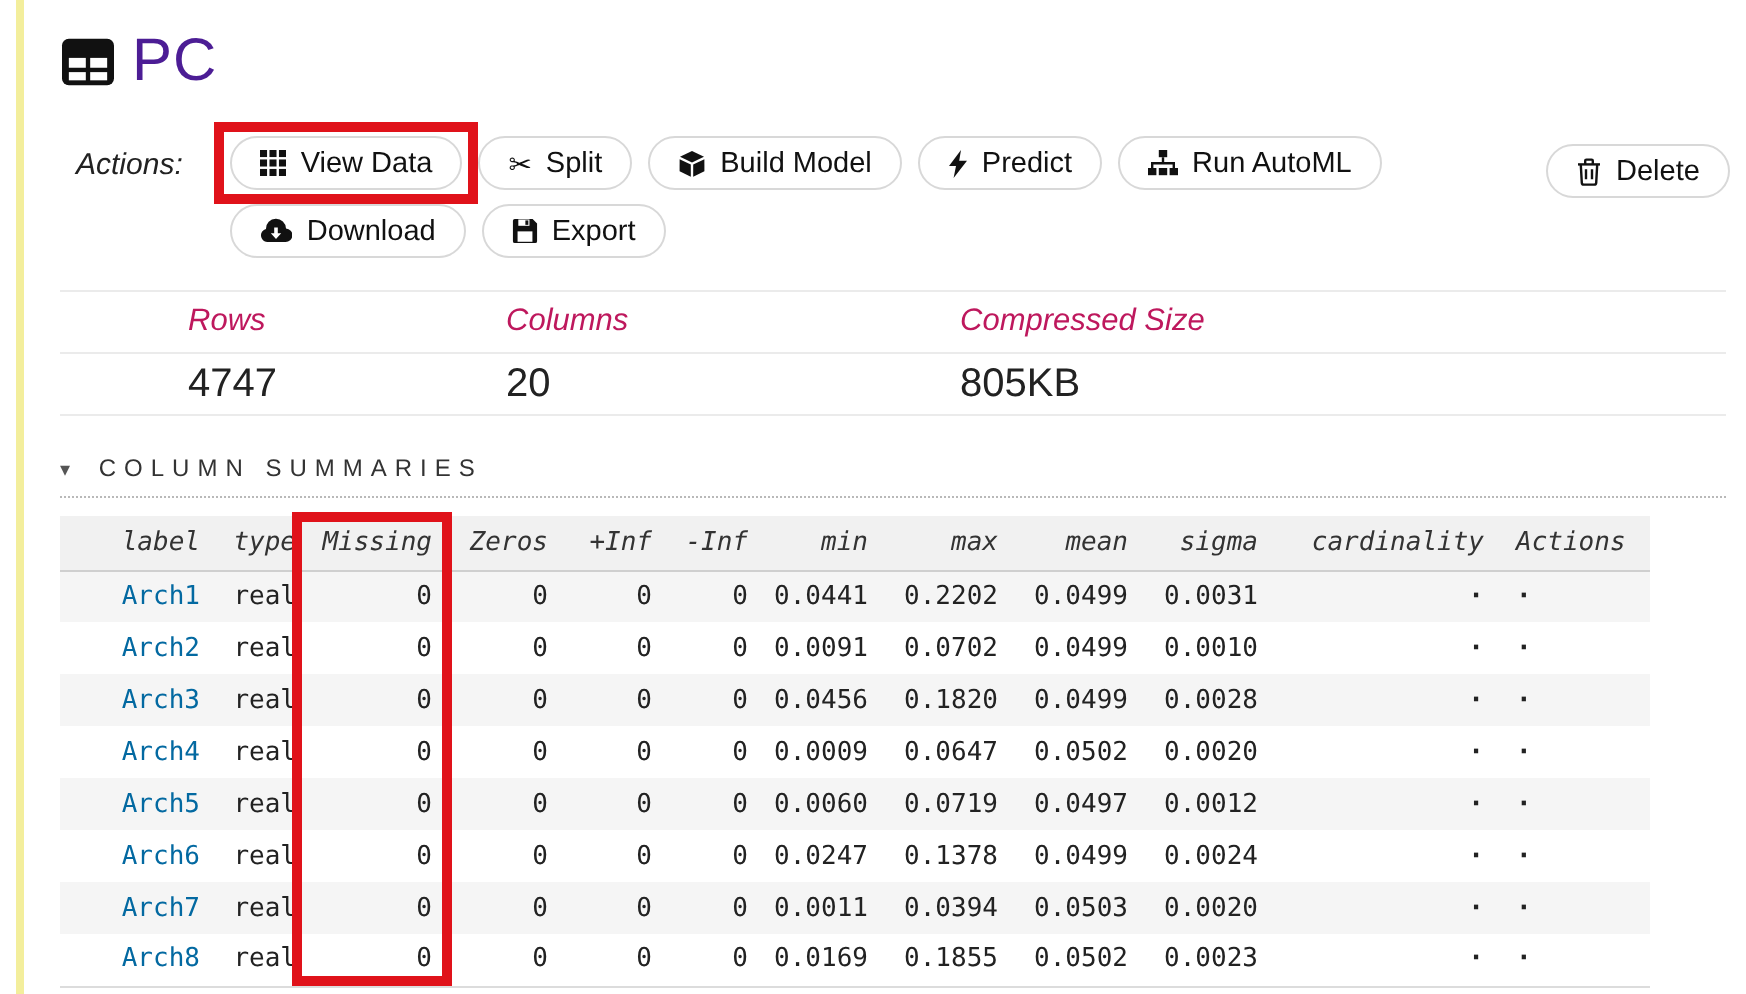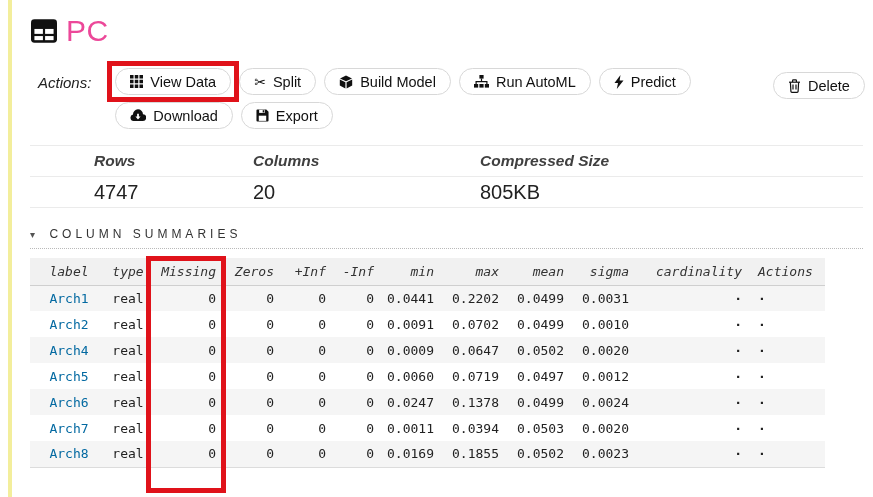--- a/index.html
+++ b/index.html
@@ -17,21 +17,21 @@
     position: absolute; left: 8px; top: 0; width: 4px; height: 497px;
     background: #f3ee9c;
   }
 
   
   .title-row {
     position: absolute; left: 30px; top: 14px;
     display: flex; align-items: center; gap: 8px;
   }
   .title-row .frame-icon svg { display: block; }
-  .page-title { font-size: 30px; font-weight: 400; color: #ec4899; letter-spacing: 0.5px; }
+  .page-title { font-size: 30px; font-weight: 400; color: #4c1d95; letter-spacing: 0.5px; }
 
   
   .actions-section {
     position: absolute; left: 38px; top: 68px; width: 827px;
     display: flex; align-items: flex-start;
   }
   .actions-label {
     font-style: italic; font-size: 15px; color: #222;
     padding-top: 6px; margin-right: 24px; white-space: nowrap;
   }
@@ -52,21 +52,21 @@
   .hl-box {
     position: absolute; left: -8px; right: -8px; top: -7px; bottom: -7px;
     border: 5px solid #e0121a; pointer-events: none; z-index: 5;
   }
 
   
   .stats-section { position: absolute; left: 30px; top: 145px; width: 833px; }
   table.stats { width: 100%; border-collapse: collapse; table-layout: fixed; }
   table.stats th, table.stats td { text-align: left; height: 31px; vertical-align: middle; }
   table.stats col.c1 { width: 223px; } table.stats col.c2 { width: 227px; }
-  table.stats th { font-style: italic; font-weight: 700; font-size: 15.5px; color: #404040; }
+  table.stats th { font-style: italic; font-weight: 400; font-size: 15.5px; color: #be185d; }
   table.stats th:first-child, table.stats td:first-child { padding-left: 64px; }
   table.stats thead tr { border-top: 1px solid #ebebeb; border-bottom: 1px solid #ebebeb; }
   table.stats tbody tr { border-bottom: 1px solid #ebebeb; }
   table.stats td { font-size: 20px; color: #222; }
 
   
   .summaries-heading {
     position: absolute; left: 30px; top: 227px; width: 833px;
     font-size: 12px; color: #333; letter-spacing: 4px;
     padding-bottom: 7px; border-bottom: 1px dotted #b9b9b9;
@@ -81,21 +81,21 @@
     font-family: "DejaVu Sans Mono", monospace; font-size: 13px; color: #222;
   }
   table.summaries thead tr { background: #f1f1f1; border-bottom: 1px solid #cfcfcf; }
   table.summaries thead th {
     font-style: italic; font-weight: 400; height: 27px; color: #333;
     vertical-align: middle;
   }
   table.summaries tbody tr { height: 26px; }
   table.summaries tbody tr:nth-child(odd) { background: #f5f5f5; }
   table.summaries tbody tr:last-child { border-bottom: 1px solid #dcdcdc; }
-  table.summaries .lft { text-align: center; }
+  table.summaries .lft { text-align: right; }
   table.summaries .num { text-align: right; padding-right: 6px; }
   table.summaries th.lft, table.summaries td.lft { padding-left: 8px; }
   table.summaries .col-actions { text-align: left; padding-left: 10px; }
   td.cell-label a { color: #0369a1; text-decoration: none; cursor: pointer; }
   .dot { font-weight: 700; color: #222; }
 
   
   .missing-hl {
     position: absolute; left: 146px; top: 256px; width: 80px; height: 237px;
     border: 5px solid #e0121a; pointer-events: none; z-index: 5;
@@ -154,38 +154,38 @@
           <polygon points="7,0.5 13,3.4 7,6.3 1,3.4"></polygon>
           <polygon points="0.8,4.6 6.4,7.3 6.4,13.4 0.8,10.6"></polygon>
           <polygon points="13.2,4.6 7.6,7.3 7.6,13.4 13.2,10.6"></polygon>
         </svg>
       </span>
       <span>Build Model</span>
     </button>
 
     <button class="btn">
       <span>
+        <svg width="10" height="14" viewBox="0 0 10 14" fill="#111">
+          <polygon points="6.5,0 0.5,8 4,8 2.8,14 9.5,5.4 5.6,5.4"></polygon>
+        </svg>
+      </span>
+      <span>Predict</span>
+    </button>
+
+    <button class="btn">
+      <span>
         <svg width="15" height="13" viewBox="0 0 15 13">
           <rect x="5.4" y="0" width="4.2" height="3.6" fill="#111"></rect>
           <rect x="0" y="9" width="4.2" height="3.6" fill="#111"></rect>
           <rect x="5.4" y="9" width="4.2" height="3.6" fill="#111"></rect>
           <rect x="10.8" y="9" width="4.2" height="3.6" fill="#111"></rect>
           <path d="M7.5 3.6 v2.4 M2.1 9 V6.6 h10.8 V9" stroke="#111" stroke-width="1.2" fill="none"></path>
         </svg>
       </span>
       <span>Run AutoML</span>
-    </button>
-
-    <button class="btn">
-      <span>
-        <svg width="10" height="14" viewBox="0 0 10 14" fill="#111">
-          <polygon points="6.5,0 0.5,8 4,8 2.8,14 9.5,5.4 5.6,5.4"></polygon>
-        </svg>
-      </span>
-      <span>Predict</span>
     </button>
 
     <button class="btn">
       <span>
         <svg width="16" height="13" viewBox="0 0 16 13">
           <path d="M13 5.2 A3.4 3.4 0 0 1 12.6 12 H3.6 A3.3 3.3 0 0 1 3 5.5 A4.6 4.6 0 0 1 13 5.2 Z" fill="#111"></path>
           <path d="M8 10.5 L5.4 7.6 h1.7 V4.8 h1.8 v2.8 h1.7 Z" fill="#fff"></path>
         </svg>
       </span>
       <span>Download</span>
@@ -301,20 +301,34 @@
     <td class="num">0</td>
     <td class="num">0</td>
     <td class="num">0.0091</td>
     <td class="num">0.0702</td>
     <td class="num">0.0499</td>
     <td class="num">0.0010</td>
     <td class="num dot">·</td>
     <td class="col-actions dot">·</td>
   </tr>
         <tr>
+    <td class="lft cell-label"><a>Arch3</a></td>
+    <td class="lft">real</td>
+    <td class="num">0</td>
+    <td class="num">0</td>
+    <td class="num">0</td>
+    <td class="num">0</td>
+    <td class="num">0.0456</td>
+    <td class="num">0.1820</td>
+    <td class="num">0.0499</td>
+    <td class="num">0.0028</td>
+    <td class="num dot">·</td>
+    <td class="col-actions dot">·</td>
+  </tr>
+        <tr>
     <td class="lft cell-label"><a>Arch4</a></td>
     <td class="lft">real</td>
     <td class="num">0</td>
     <td class="num">0</td>
     <td class="num">0</td>
     <td class="num">0</td>
     <td class="num">0.0009</td>
     <td class="num">0.0647</td>
     <td class="num">0.0502</td>
     <td class="num">0.0020</td>

